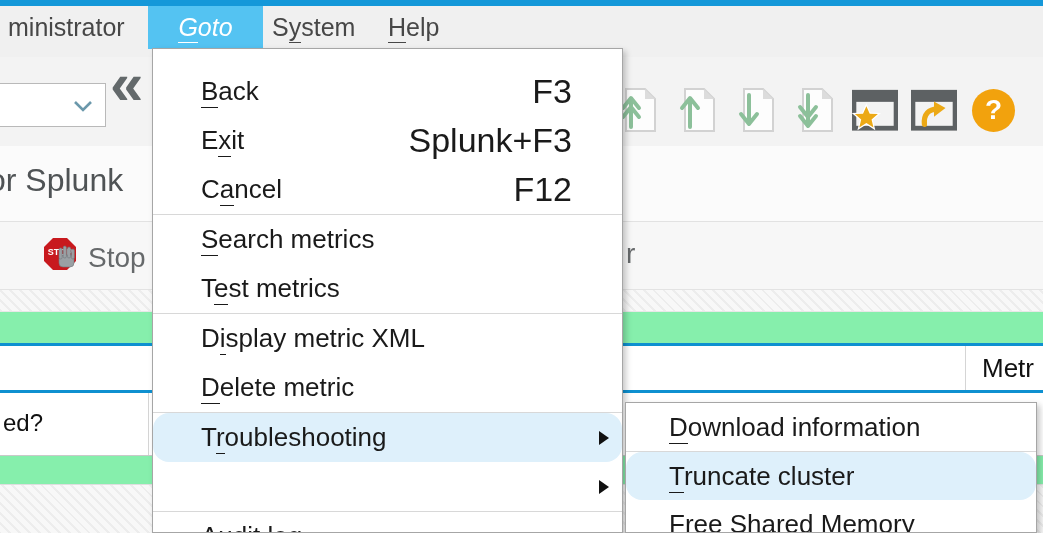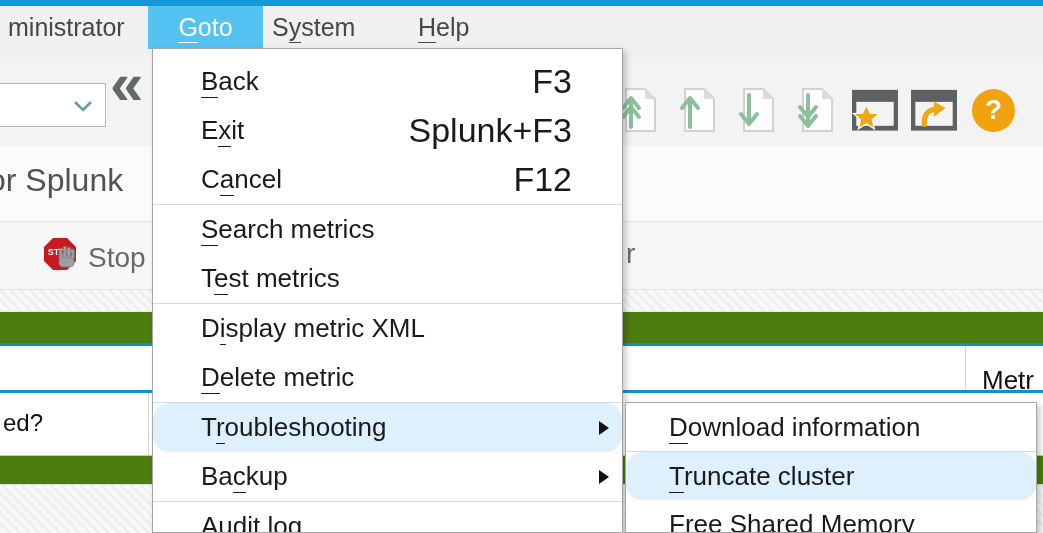--- a/index.html
+++ b/index.html
@@ -1,17 +1,17 @@
 <!DOCTYPE html>
 <html><head>
 <meta charset="utf-8">
 <style>
   html,body{margin:0;padding:0;background:#fff;}
   .screen{
-    position:relative;width:1043px;height:533px;overflow:hidden;background:#4d7c0f;
+    position:relative;width:1043px;height:533px;overflow:hidden;background:#86efac;
     font-family:"Liberation Sans",sans-serif;color:#1a1a1a;
   }
   
   .top-stripe{position:absolute;left:0;top:0;width:1043px;height:6px;background:#1598d9;}
   .menubar{position:absolute;left:0;top:6px;width:1043px;height:51px;background:#f0f0f0;border-bottom:1px solid #c9c9c9;}
   .mb-item{position:absolute;top:0;height:43px;line-height:43px;font-size:25px;color:#474747;padding:0 6px;cursor:default;}
   .mb-item.active{background:#54c3f2;color:#ffffff;text-align:center;}
   .accel{border-bottom:1.5px solid currentColor;padding-bottom:1px;}
   
   .toolbar{position:absolute;left:0;top:57px;width:1043px;height:89px;background:#f3f3f3;border-bottom:1px solid #d8d8d8;}
@@ -29,48 +29,48 @@
   .btn-stop{left:42px;top:14px;}
   .btn-frag{left:626px;top:16px;}
   .btn-toggle{left:697px;top:13px;}
   
   .hatch{background:repeating-linear-gradient(45deg,#ededed 0 2px,#f8f8f8 2px 7px);}
   .hatch1{position:absolute;left:0;top:289px;width:1043px;height:21px;border-top:1px solid #e3e3e3;border-bottom:1px solid #e8e8e8;}
   .blue-line{position:absolute;left:0;width:1043px;height:3px;background:#0e90d0;}
   .bl1{top:343px;} .bl2{top:390px;}
   .hdr-row1{position:absolute;left:0;top:346px;width:1043px;height:44px;background:#fff;}
   .col-div1{position:absolute;left:965px;top:0;width:1px;height:44px;background:#d5d5d5;}
-  .hdr-metr{position:absolute;left:982px;top:12px;height:28px;line-height:44px;font-size:26px;color:#111;}
+  .hdr-metr{position:absolute;left:982px;top:0;height:28px;line-height:44px;font-size:26px;color:#111;}
   .hdr-row2{position:absolute;left:0;top:393px;width:1043px;height:62px;background:#fff;border-bottom:1px solid #c9c9c9;}
   .col-div2{position:absolute;left:148px;top:0;width:1px;height:62px;background:#d5d5d5;}
   .hdr-ed{position:absolute;left:3px;top:0;height:60px;line-height:60px;font-size:24px;color:#111;}
   .hatch2{position:absolute;left:0;top:484px;width:1043px;height:49px;border-top:1px solid #dedede;}
   
   .menu-panel{position:absolute;background:#fff;border:1px solid #a6a6a6;box-shadow:3px 3px 6px rgba(0,0,0,0.22);box-sizing:border-box;overflow:hidden;}
-  .goto-panel{left:152px;top:48px;width:471px;height:485px;padding-top:8px;z-index:20;}
+  .goto-panel{left:152px;top:48px;width:471px;height:485px;padding-top:18px;z-index:20;}
   .sub-panel{left:625px;top:402px;width:412px;height:131px;padding-top:0;z-index:25;}
   .mrow{position:relative;height:49px;line-height:49px;font-size:26px;color:#1a1a1a;padding-left:48px;cursor:default;white-space:nowrap;}
   .sub-panel .mrow{height:48px;line-height:48px;padding-left:43px;}
   .mrow.hl{background:#def0fb;border-radius:16px;}
   .mshortcut{position:absolute;right:50px;top:0;height:49px;line-height:49px;font-size:34px;color:#1a1a1a;}
   .marrow{position:absolute;right:13px;top:18px;width:0;height:0;border-left:10px solid #111;border-top:7px solid transparent;border-bottom:7px solid transparent;}
   .msep{height:1px;background:#d8d8d8;margin:0;}
 </style>
 </head>
 <body>
 
 <div class="screen">
 
   <div class="top-stripe"></div>
 
   <div class="menubar">
       <div class="mb-item" style="left: 2px;"><span>ministrator</span></div>
-      <div class="mb-item active" style="left: 148px; width: 103px;"><span><span class="accel">G</span>oto</span></div>
+      <div class="mb-item active" style="left: 148px; width: 103px; font-style: italic;"><span><span class="accel">G</span>oto</span></div>
       <div class="mb-item" style="left: 266px;"><span>S<span class="accel">y</span>stem</span></div>
-      <div class="mb-item" style="left: 412px;"><span><span class="accel">H</span>elp</span></div>
+      <div class="mb-item" style="left: 382px;"><span><span class="accel">H</span>elp</span></div>
     </div>
 
   <div class="toolbar">
     <div class="command-field">
       <span class="cf-chevron">
         <svg width="20" height="13" viewBox="0 0 20 13">
             <path d="M2 2 L10 10 L18 2" fill="none" stroke="#6b98ab" stroke-width="2.6"></path>
           </svg>
       </span>
     </div>
@@ -177,21 +177,21 @@
       <div class="mrow"><span>E<span class="accel">x</span>it</span><span class="mshortcut">Splunk+F3</span></div>
       <div class="mrow"><span>C<span class="accel">a</span>ncel</span><span class="mshortcut">F12</span></div>
       <div class="msep"></div>
       <div class="mrow"><span><span class="accel">S</span>earch metrics</span></div>
       <div class="mrow"><span>T<span class="accel">e</span>st metrics</span></div>
       <div class="msep"></div>
       <div class="mrow"><span>D<span class="accel">i</span>splay metric XML</span></div>
       <div class="mrow"><span><span class="accel">D</span>elete metric</span></div>
       <div class="msep"></div>
       <div class="mrow hl"><span>T<span class="accel">r</span>oubleshooting</span><span class="marrow"></span></div>
-      <div class="mrow"><span>Ba<span class="accel">c</span>kup</span><span class="marrow"></span></div>
+      <div class="mrow"><span class="marrow"></span></div>
       <div class="msep"></div>
       <div class="mrow"><span><span class="accel">A</span>udit log</span></div>
     </div>
   <div class="menu-panel sub-panel" id="sub-panel">
       <div class="mrow"><span><span class="accel">D</span>ownload information</span></div>
       <div class="msep"></div>
       <div class="mrow hl"><span><span class="accel">T</span>runcate cluster</span></div>
       <div class="mrow"><span>Free Shared Memory</span></div>
     </div>
 

